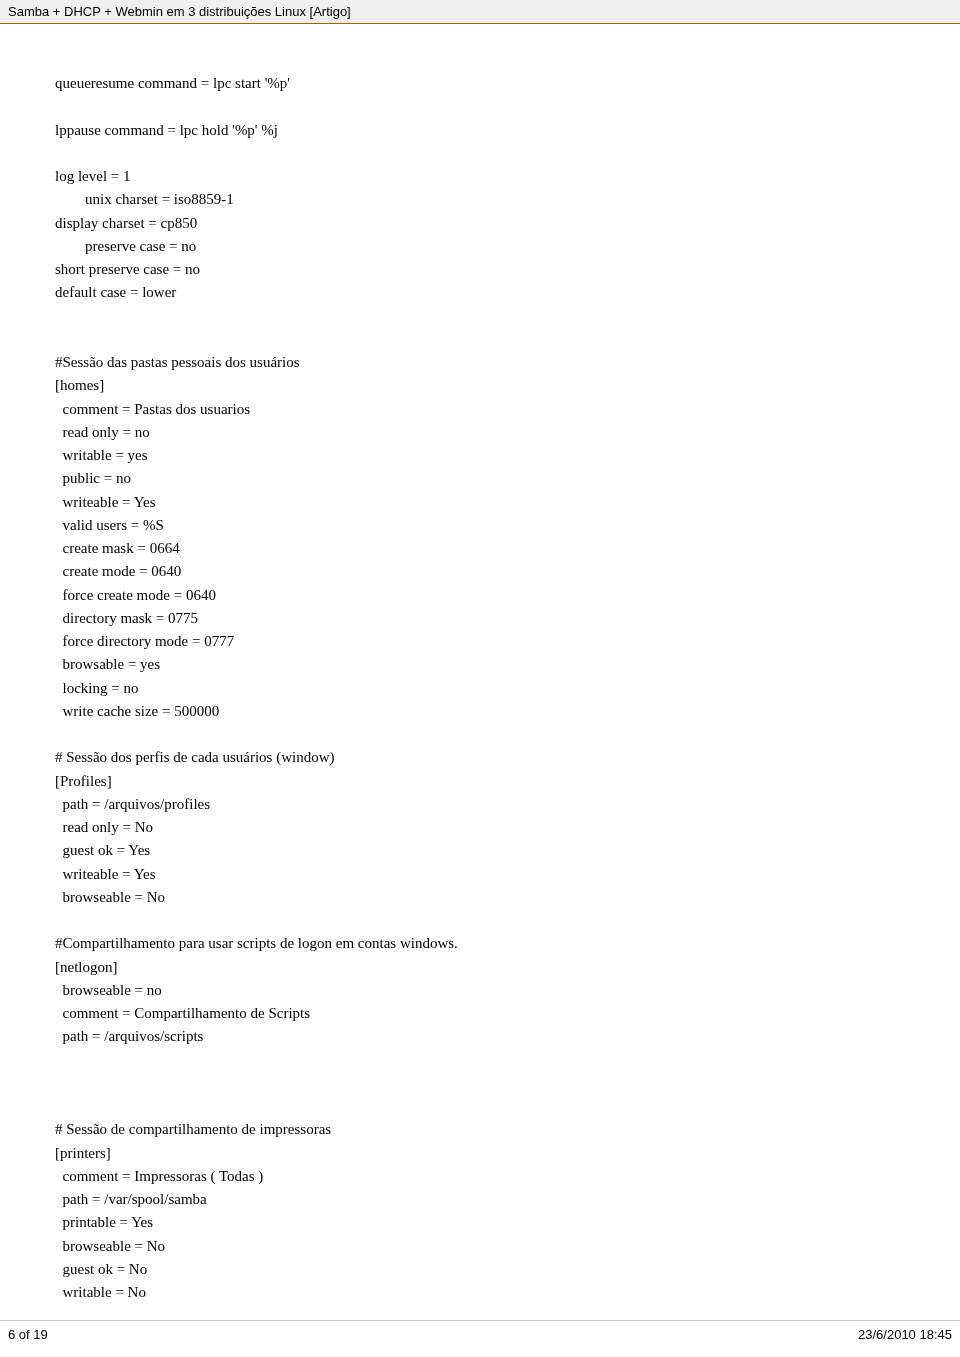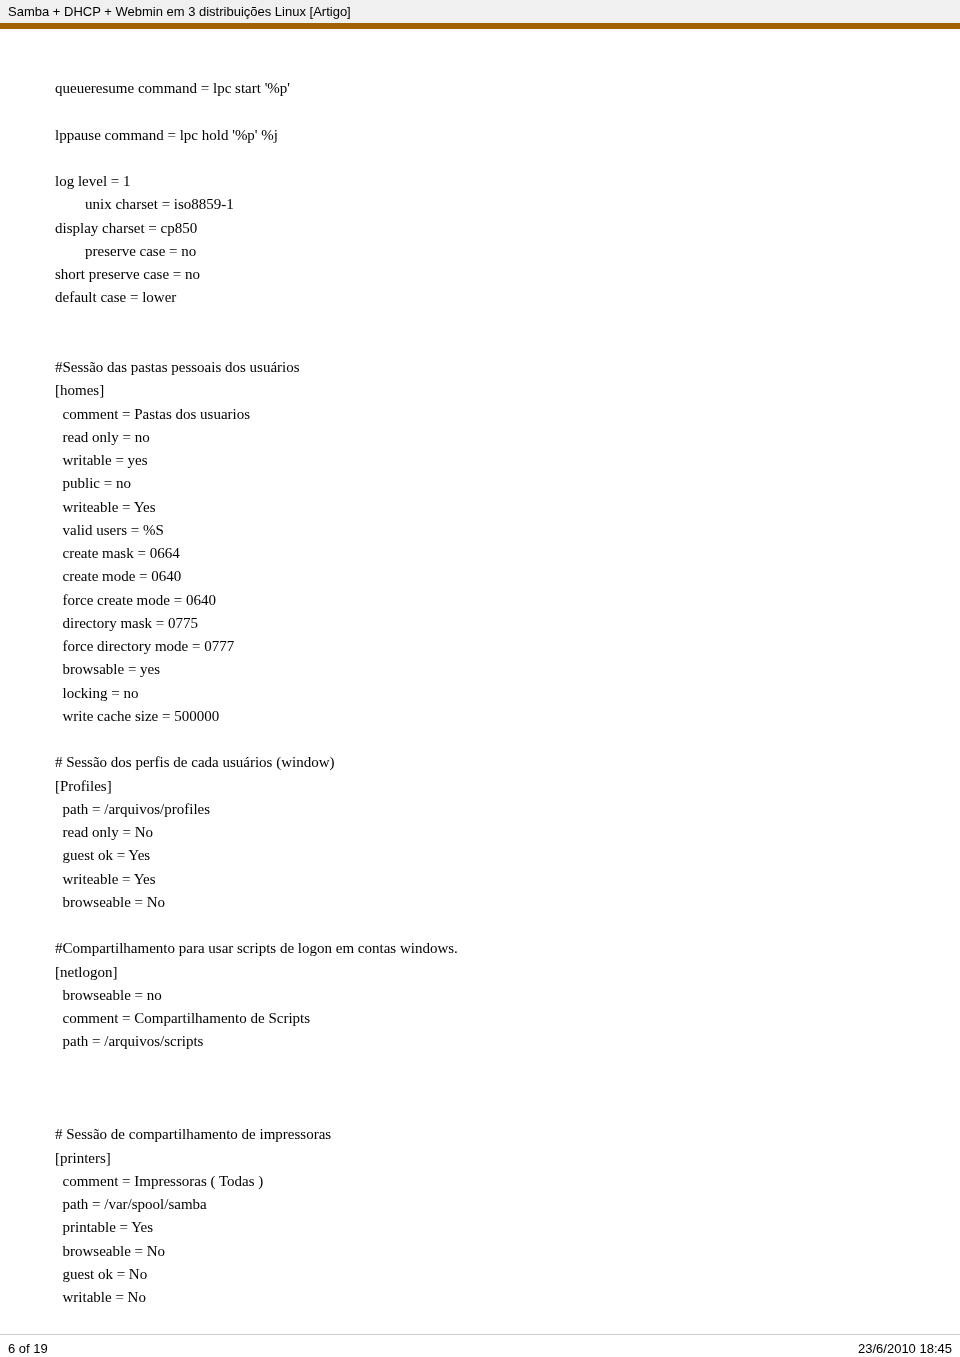--- a/index.html
+++ b/index.html
@@ -14,40 +14,40 @@
       color: #000000;
       width: 960px;
       min-height: 1357px;
       position: relative;
     }
     .top-bar {
       display: flex;
       justify-content: space-between;
       align-items: center;
       padding: 4px 8px;
-      border-bottom: 6px solid #a16207;
+      border-bottom: 1px solid #a16207;
       font-size: 13px;
       font-family: Arial, sans-serif;
       background: #f0f0f0;
     }
     .main-content {
       padding: 48px 55px 60px 55px;
       font-family: Times New Roman, Times, serif;
       font-size: 15px;
       line-height: 1.55;
     }
     .text-block {
       white-space: pre-wrap;
       font-family: Times New Roman, Times, serif;
       font-size: 15px;
       line-height: 1.55;
     }
     .bottom-bar {
       position: absolute;
-      bottom: 7px;
+      bottom: 16px;
       left: 0;
       right: 0;
       display: flex;
       justify-content: space-between;
       padding: 6px 8px;
       border-top: 1px solid #ccc;
       font-size: 13px;
       font-family: Arial, sans-serif;
       background: #ffffff;
     }

